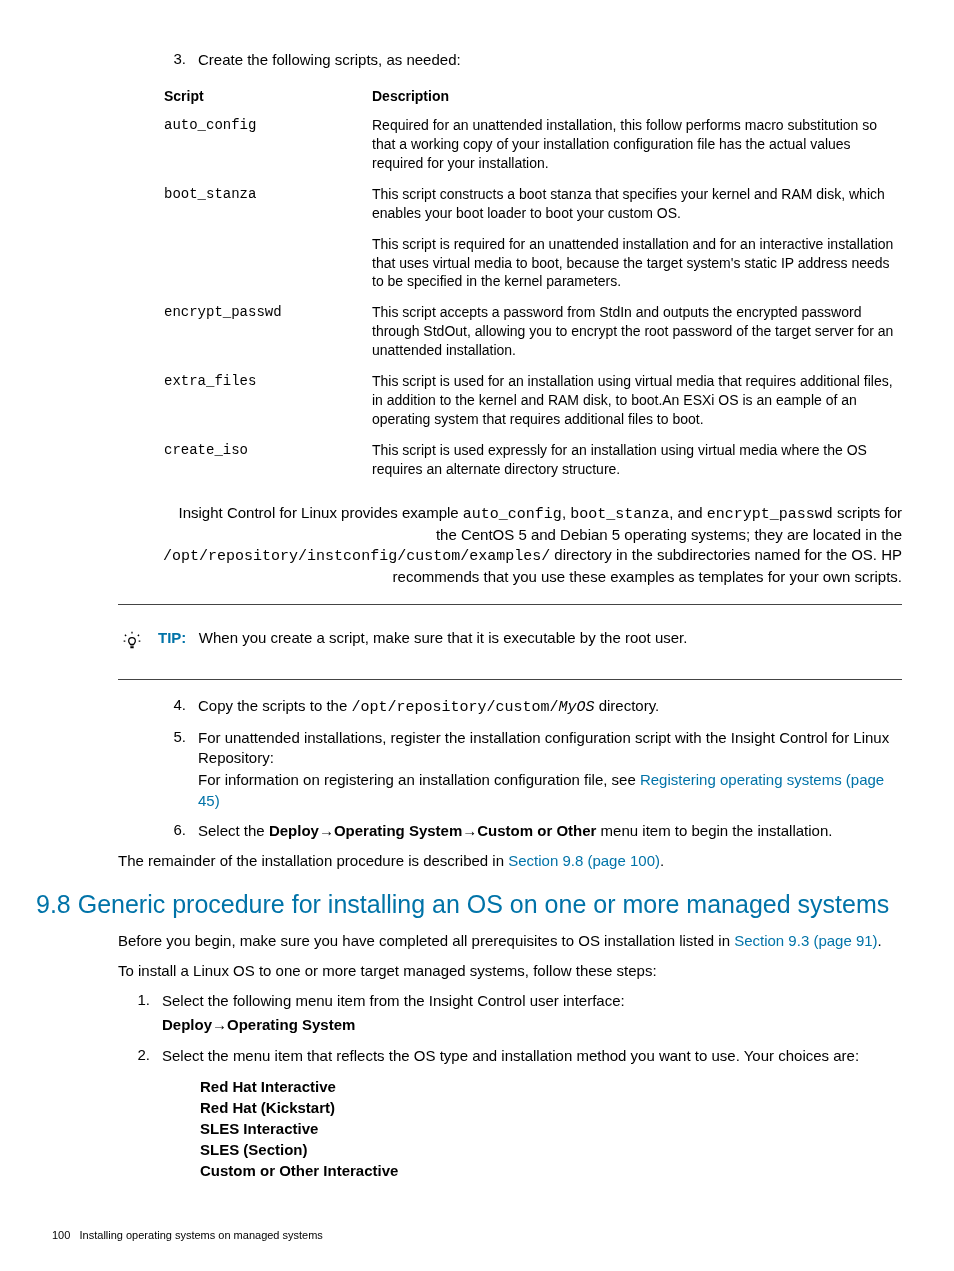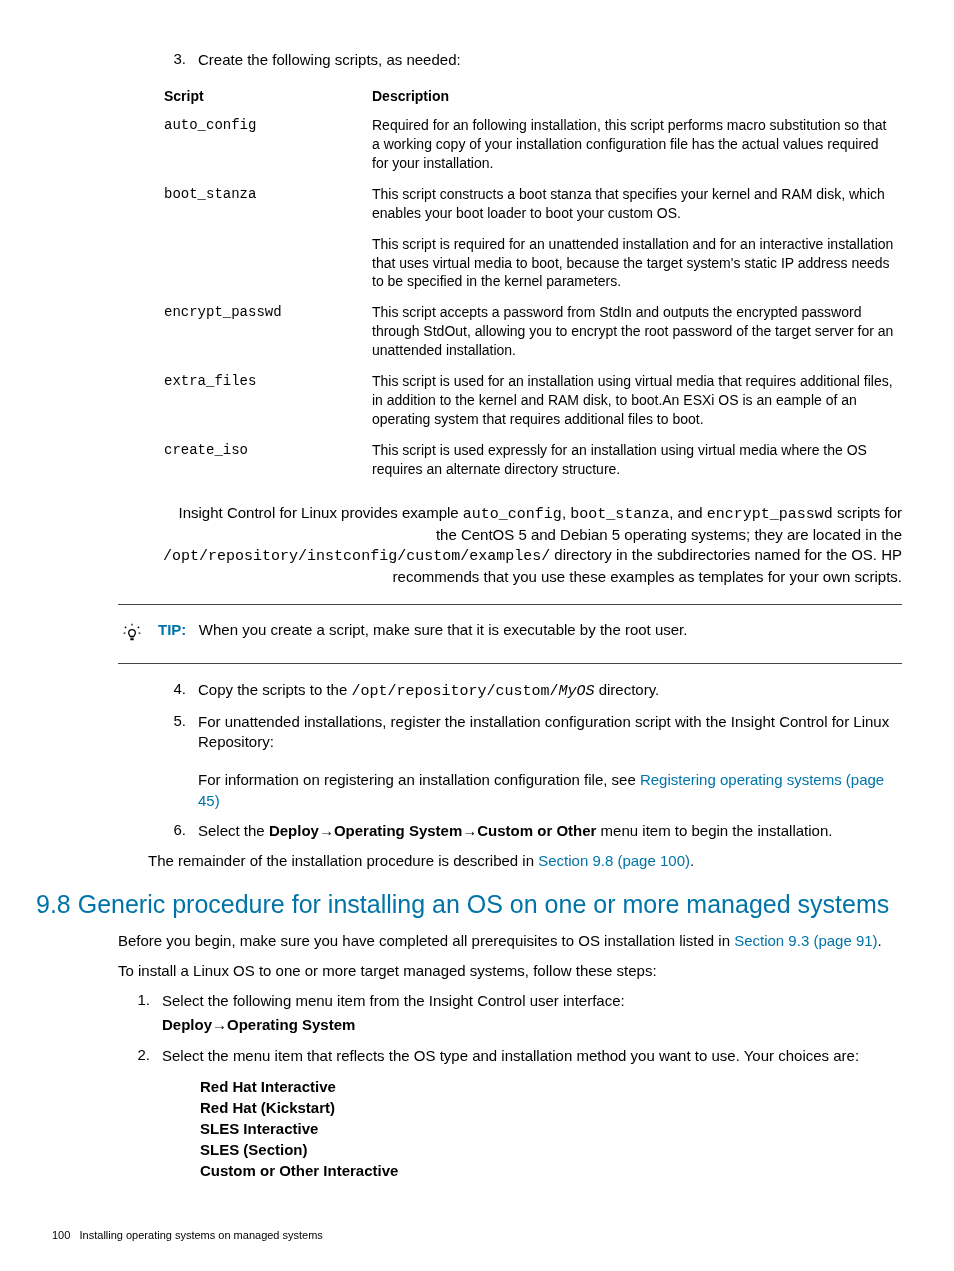--- a/index.html
+++ b/index.html
@@ -54,21 +54,21 @@
   }
   table.scripts td.script { font-family: "Courier New", monospace; width: 200px; }
   .mono { font-family: "Courier New", monospace; }
   .mono-i { font-family: "Courier New", monospace; font-style: italic; margin-top: 42px; }
   .para { margin: 4px 0 10px 0; font-size:15px; line-height:1.35; }
   .para-106 { margin-left:106px;text-align:right; }
   .tipbox {
     margin: 16px 0 16px 66px;
     border-top: 1px solid #444;
     border-bottom: 1px solid #444;
-    padding: 16px 0;
+    padding: 24px 0;
     display: flex;
     align-items: flex-start;
   }
   .tipicon {
     width: 28px;
     flex: none;
     text-align: center;
     font-size: 16px;
     margin-top: 2px;
   }
@@ -110,21 +110,21 @@
 
   <div class="indent-main">
     <table class="scripts">
       <tbody>
           <tr>
         <th>Script</th>
         <th>Description</th>
       </tr>
       <tr>
         <td class="script">auto_config</td>
-        <td>Required for an following installation, this script performs macro substitution so that a working copy of your installation configuration file has the actual values required for your installation.</td>
+        <td>Required for an unattended installation, this follow performs macro substitution so that a working copy of your installation configuration file has the actual values required for your installation.</td>
       </tr>
       <tr>
         <td class="script" rowspan="2">boot_stanza</td>
         <td>This script constructs a boot stanza that specifies your kernel and RAM disk, which enables your boot loader to boot your custom OS.</td>
       </tr>
       <tr>
         <td>This script is required for an unattended installation and for an interactive installation that uses virtual media to boot, because the target system's static IP address needs to be specified in the kernel parameters.</td>
       </tr>
       <tr>
         <td class="script">encrypt_passwd</td>
@@ -163,34 +163,34 @@
     <div class="ol-num">4.</div>
     <div class="ol-body">
       <span>Copy the scripts to the </span><span class="mono">/opt/repository/custom/</span><span class="mono-i">MyOS</span><span> directory.</span>
     </div>
   </div>
 
   <div class="ol-item indent-main">
     <div class="ol-num">5.</div>
     <div class="ol-body">
       <div>For unattended installations, register the installation configuration script with the Insight Control for Linux Repository:</div>
-      <div style="margin-top:18px">
+      <div style="margin-top:2px">
         <span>For information on registering an installation configuration file, see </span><span class="link">Registering operating systems (page 45)</span>
       </div>
     </div>
   </div>
 
   <div class="ol-item indent-main">
     <div class="ol-num">6.</div>
     <div class="ol-body">
       <span>Select the </span><span class="bold">Deploy→Operating System→Custom or Other</span><span> menu item to begin the installation.</span>
     </div>
   </div>
 
-  <div class="para" style="margin-left:96px">
+  <div class="para" style="margin-left:66px">
     <span>The remainder of the installation procedure is described in </span><span class="link">Section 9.8 (page 100)</span><span>.</span>
   </div>
 
   <h2 class="section">9.8 Generic procedure for installing an OS on one or more managed systems</h2>
 
   <div class="para" style="margin-left:66px">
     <span>Before you begin, make sure you have completed all prerequisites to OS installation listed in </span><span class="link">Section 9.3 (page 91)</span><span>.</span>
   </div>
 
   <div class="para" style="margin-left:66px">To install a Linux OS to one or more target managed systems, follow these steps:</div>

